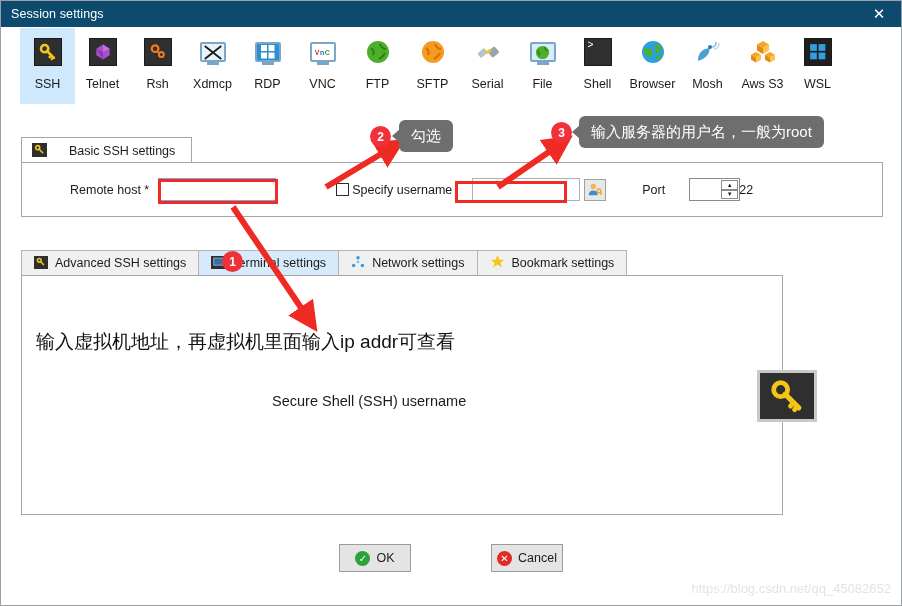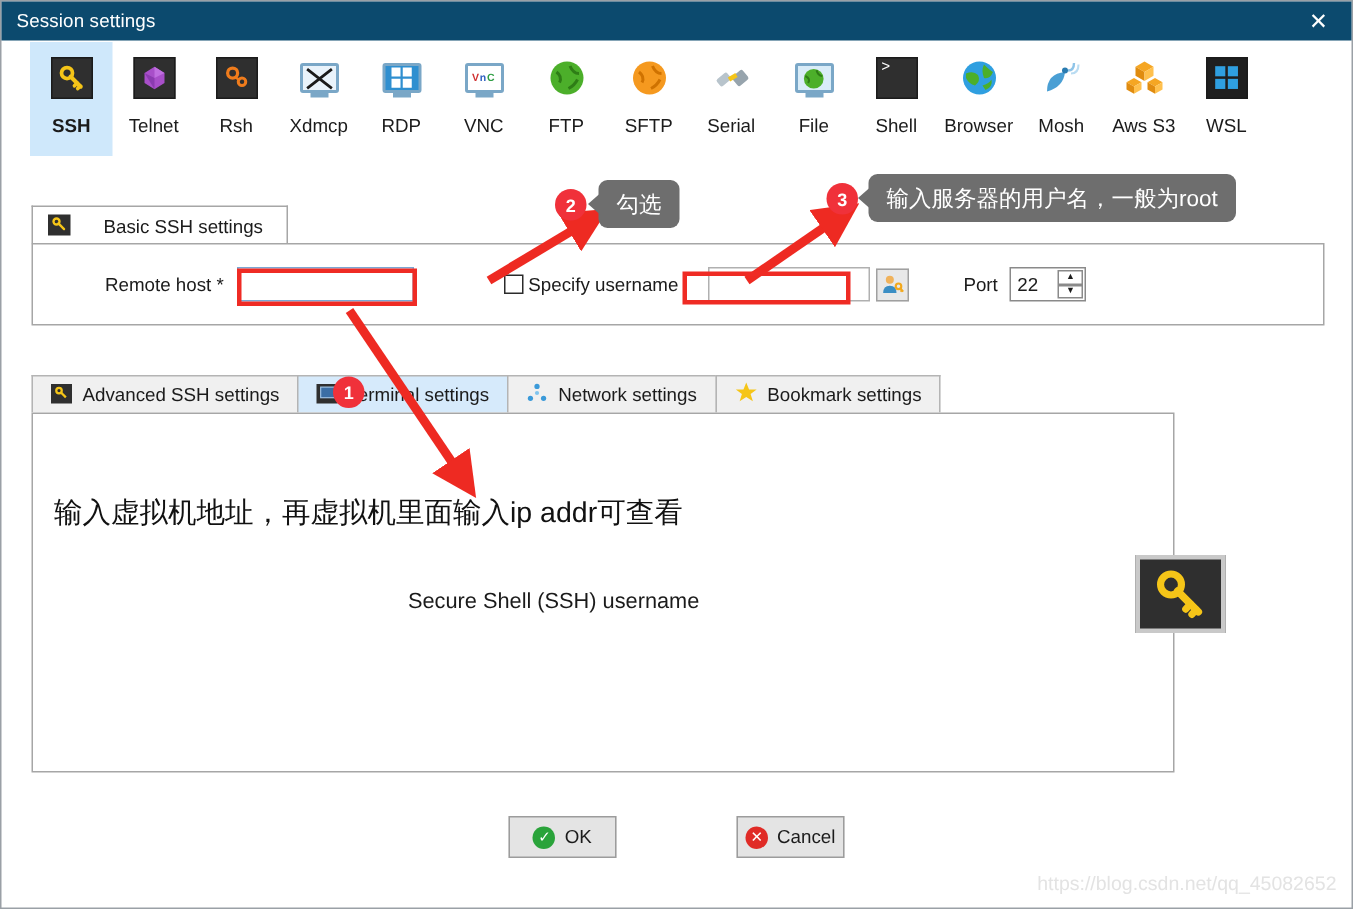--- a/index.html
+++ b/index.html
@@ -43,21 +43,21 @@
     background: #ffffff;
     display: flex; align-items: flex-start; padding-left: 18px;
   }
   .proto {
     width: 55px; height: 76px;
     display: flex; flex-direction: column;
     align-items: center; justify-content: flex-start;
     padding-top: 8px;
     cursor: pointer;
   }
-  .proto.sel { background: #cfe8fb; font-weight: bold; }
+  .proto.sel { background: #cfe8fb; }
   .proto .glyph {
     width: 32px; height: 32px;
     display: flex; align-items: center; justify-content: center;
     margin-bottom: 9px;
   }
   .proto .plabel {
     font-size: 12.5px; color: #1b1b1b; white-space: nowrap;
   }
 
   
@@ -461,21 +461,21 @@
     <div class="btn-sm" style="margin-left:4px;">
       <svg width="16" height="16" viewBox="0 0 18 18">
           <circle cx="7" cy="5" r="3" fill="#f0b25b"></circle>
           <path d="M2 15 Q2 9.5 7 9.5 Q12 9.5 12 15 Z" fill="#3b8ec4"></path>
           <circle cx="13.5" cy="10" r="2.1" fill="none" stroke="#f2a81d" stroke-width="1.6"></circle>
           <path d="M15 11.5 L17 14 M16 13 L15 14" stroke="#f2a81d" stroke-width="1.5"></path>
         </svg>
     </div>
 
     <span class="lbl" style="margin-left:36px;">Port</span>
-    <div id="port-spin" style="margin-left:8px;">
+    <div id="port-spin" style="margin-left:24px;padding-left:45px;">
       <input id="port-val" value="22" style="">
       <div class="spin-col">
         <div class="spin-b">▲</div>
         <div class="spin-b">▼</div>
       </div>
     </div>
   </div>
 
   <div id="lower-tabs">
     <div class="ltab">

